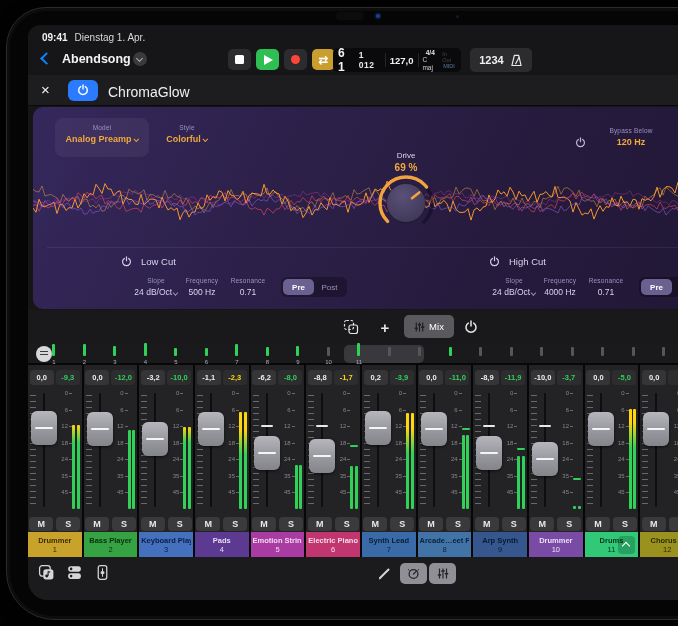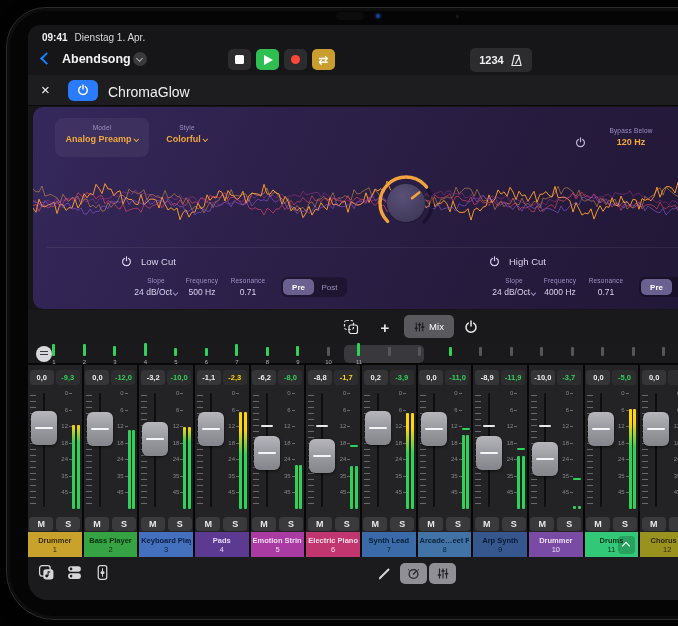--- a/index.html
+++ b/index.html
@@ -178,20 +178,35 @@
             <span class="tri"></span>
           </div>
         <div class="tbtn">
             <span class="dot"></span>
           </div>
         <div class="tbtn cycle">
             <span>⇄</span>
           </div>
       </div>
 
+      <div class="lcd">
+        <span class="pos">6 1</span>
+        <span class="pos-sub">1 012</span>
+        <span class="sep"></span>
+        <span class="tempo">127,0</span>
+        <span class="sep"></span>
+        <span class="stack">
+          <span class="sig">4/4</span>
+          <span class="key">C maj</span>
+        </span>
+        <span class="stack">
+          <span class="dim1">In Out</span>
+          <span class="dim2">MIDI</span>
+        </span>
+      </div>
 
       <div class="count-pill">
         <span class="cnum">1234</span>
         <svg width="13" height="13" viewBox="0 0 12 12">
           <path d="M4 1.3 L8 1.3 L10.2 10.6 L1.8 10.6 Z" fill="none" stroke="#E8E8EA" stroke-width="1.1" stroke-linejoin="round"></path>
           <line x1="5.2" y1="9" x2="8.4" y2="3" stroke="#E8E8EA" stroke-width="1.1" stroke-linecap="round"></line>
         </svg>
       </div>
     </div>
 
@@ -228,20 +243,24 @@
         <svg width="11" height="11" viewBox="0 0 12 12">
           <path d="M3.7 2.6 A4.3 4.3 0 1 0 8.3 2.6" fill="none" stroke="#BFB7DB" stroke-width="1.3" stroke-linecap="round"></path>
           <line x1="6" y1="0.9" x2="6" y2="5.1" stroke="#BFB7DB" stroke-width="1.3" stroke-linecap="round"></line>
         </svg>
       </div>
       <div class="pbox bypass-box">
         <div class="plabel">Bypass Below</div>
         <div class="pvalue">120 Hz</div>
       </div>
 
+      <div class="drive-box">
+        <div class="drive-label">Drive</div>
+        <div class="drive-val">69 %</div>
+      </div>
       <svg class="knob" width="64" height="64" viewBox="0 0 64 64">
         <defs>
           <radialGradient id="kg" cx="40%" cy="32%" r="75%">
             <stop offset="0%" stop-color="#5a5078"></stop>
               <stop offset="100%" stop-color="#3e3756"></stop>
           </radialGradient>
         </defs>
         <circle cx="32" cy="32" r="26" fill="none" stroke="rgba(15,10,34,.55)" stroke-width="3.5" stroke-dasharray="122.5 163.4" stroke-linecap="round" transform="rotate(135 32 32)"></circle>
         <circle id="drive-arc" cx="32" cy="32" r="26" fill="none" stroke="#F2A340" stroke-width="3.5" stroke-linecap="round" transform="rotate(135 32 32)" stroke-dasharray="84.5 163.4"></circle>
         <circle cx="32" cy="32" r="19.5" fill="url(#kg)" stroke="rgba(0,0,0,.35)" stroke-width="1"></circle>

